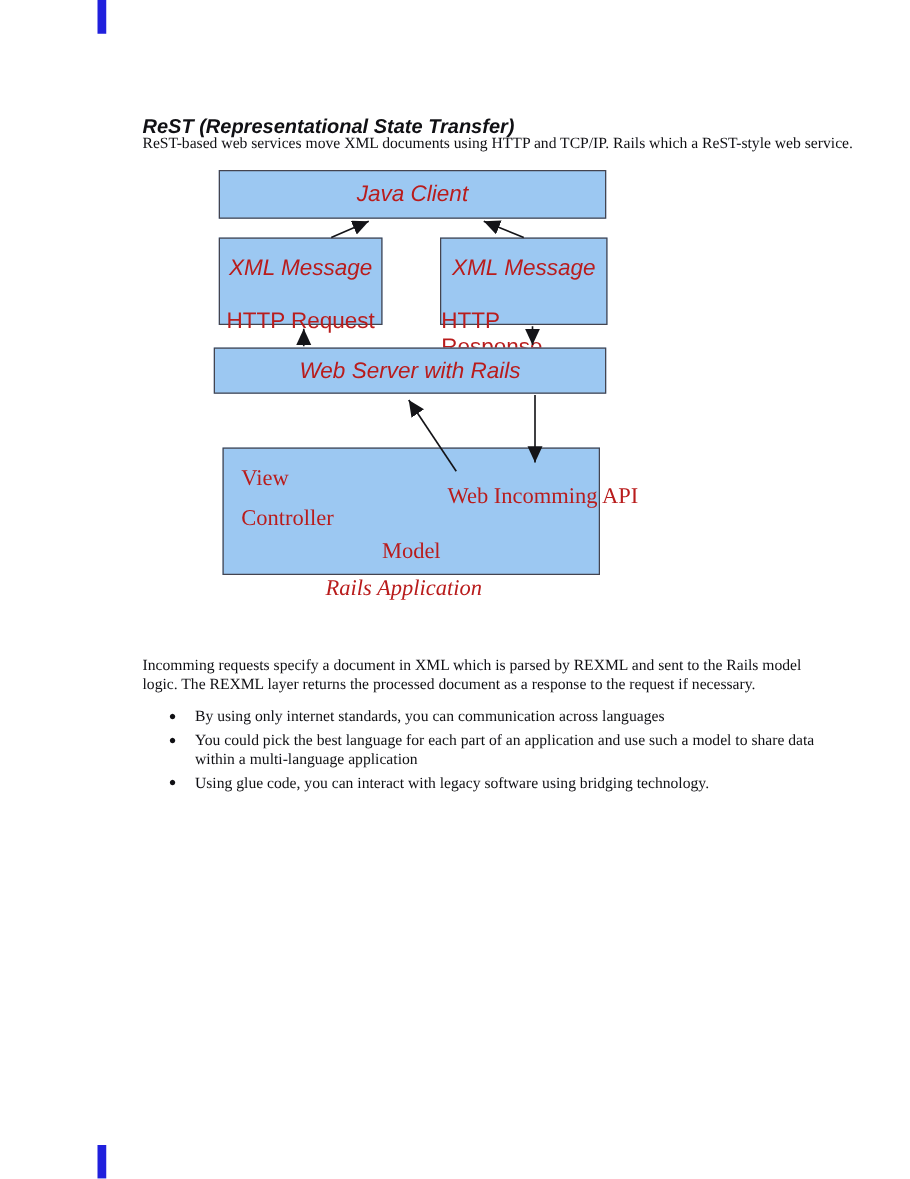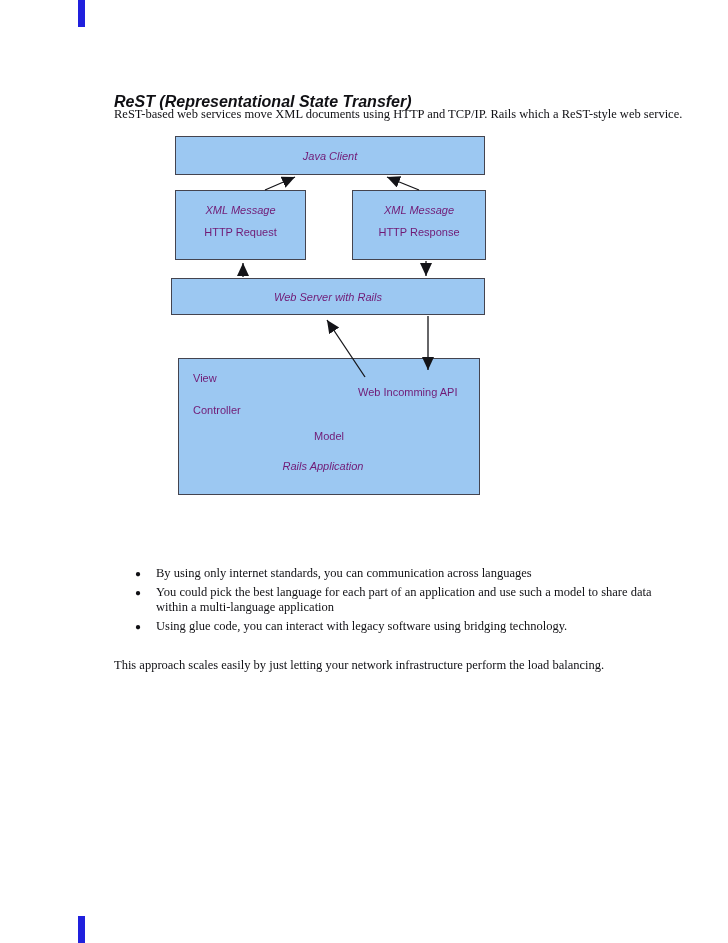--- a/index.html
+++ b/index.html
@@ -18,30 +18,30 @@
   .corner-marker.bottom{top:916px;}
   .doc-title{
     position:absolute;left:66px;top:82px;
     font-family:"Liberation Sans",sans-serif;font-weight:bold;font-style:italic;
     font-size:16px;white-space:nowrap;
   }
   .doc-subtitle{position:absolute;left:66px;top:107px;font-size:12.5px;white-space:nowrap;}
   
   .dbox{
     position:absolute;background:var(--box_fill);border:1.5px solid var(--box_border);
-    box-sizing:border-box;font-family:"Liberation Sans",sans-serif;font-size:11px;color:#701a75;
+    box-sizing:border-box;font-family:"Liberation Sans",sans-serif;font-size:18px;color:#b91c1c;
   }
   .center-label{display:flex;align-items:center;justify-content:center;height:100%;}
   .italic{font-style:italic;}
   .box-java{left:127px;top:136px;width:310px;height:39px;}
   .box-xml-left{left:127px;top:190px;width:131px;height:70px;}
   .box-xml-right{left:304px;top:190px;width:134px;height:70px;}
   .box-webserver{left:123px;top:278px;width:314px;height:37px;}
-  .box-rails{left:130px;top:358px;width:302px;height:137px;}
-  .xml-lines{display:flex;flex-direction:column;align-items:center;padding-top:13px;gap:10px;}
+  .box-rails{left:130px;top:358px;width:302px;height:102px;font-family:Liberation Serif, serif;}
+  .xml-lines{display:flex;flex-direction:column;align-items:center;padding-top:13px;gap:21px;}
   .rails-label{position:absolute;white-space:nowrap;}
   .lbl-view{left:14px;top:13px;}
   .lbl-controller{left:14px;top:45px;}
   .lbl-wsapi{left:179px;top:27px;}
   .lbl-model{left:0;right:0;top:71px;text-align:center;}
   .lbl-railsapp{left:0;right:12px;top:101px;text-align:center;font-style:italic;}
   .arrows{position:absolute;left:0;top:0;pointer-events:none;}
   .arrows line{stroke:#141418;stroke-width:1.3;}
   .arrows .head{fill:#141418;}
   
@@ -105,31 +105,31 @@
       </defs>
       <line x1="217" y1="190" x2="247" y2="177" marker-end="url(#ah)"></line>
       <line x1="371" y1="190" x2="339" y2="177" marker-end="url(#ah)"></line>
       <line x1="195" y1="277" x2="195" y2="263" marker-end="url(#ah)"></line>
       <line x1="378" y1="261" x2="378" y2="276" marker-end="url(#ah)"></line>
       <line x1="317" y1="377" x2="279" y2="320" marker-end="url(#ah)"></line>
       <line x1="380" y1="316" x2="380" y2="370" marker-end="url(#ah)"></line>
     </svg>
   </div>
 
+  <p class="copy p-incoming">Incomming requests specify a document in XML which is parsed by REXML and sent to the Rails model logic. The REXML layer returns the processed document as a response to the request if necessary.</p>
 
   <ul class="copy bullet-list">
     <li>
       <span class="bullet-dot">●</span>
       <span class="bullet-text">By using only internet standards, you can communication across languages</span>
     </li>
     <li>
       <span class="bullet-dot">●</span>
       <span class="bullet-text">You could pick the best language for each part of an application and use such a model to share data within a multi-language application</span>
     </li>
     <li class="li-glue">
       <span class="bullet-dot">●</span>
       <span class="bullet-text">Using glue code, you can interact with legacy software using bridging technology.</span>
     </li>
   </ul>
 
-  <p class="copy p-scaling">This approach scales easily by just letting your network infrastructure perform the load balancing.</p>
 
 </div>
 
 </body></html>

